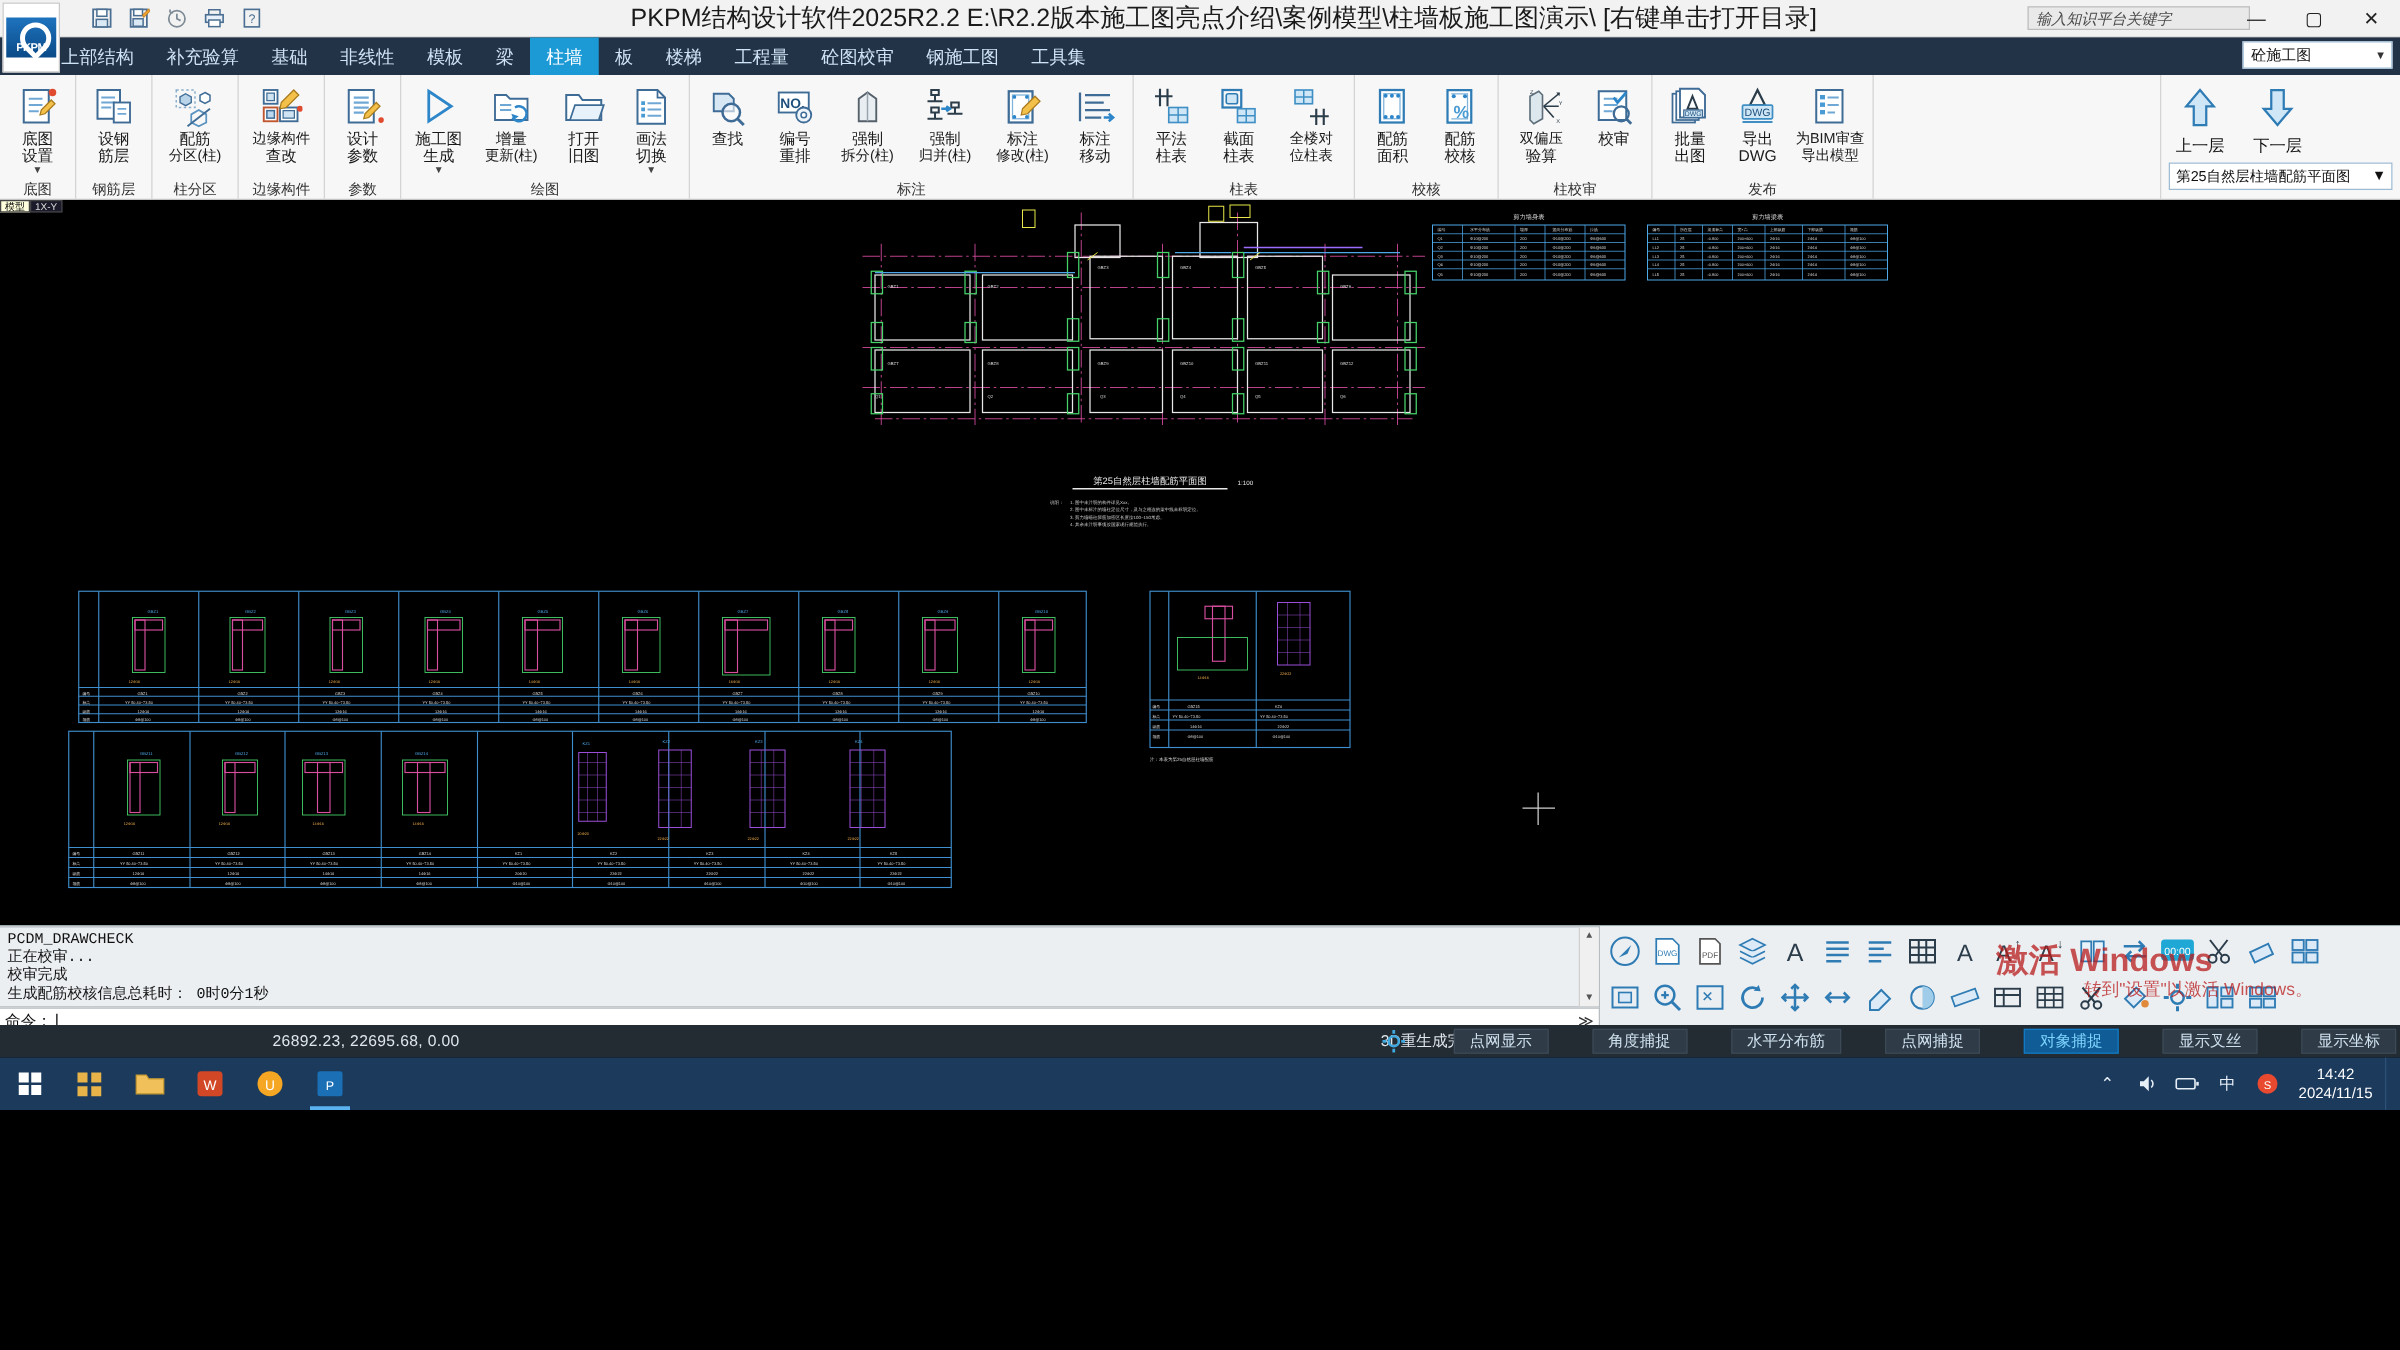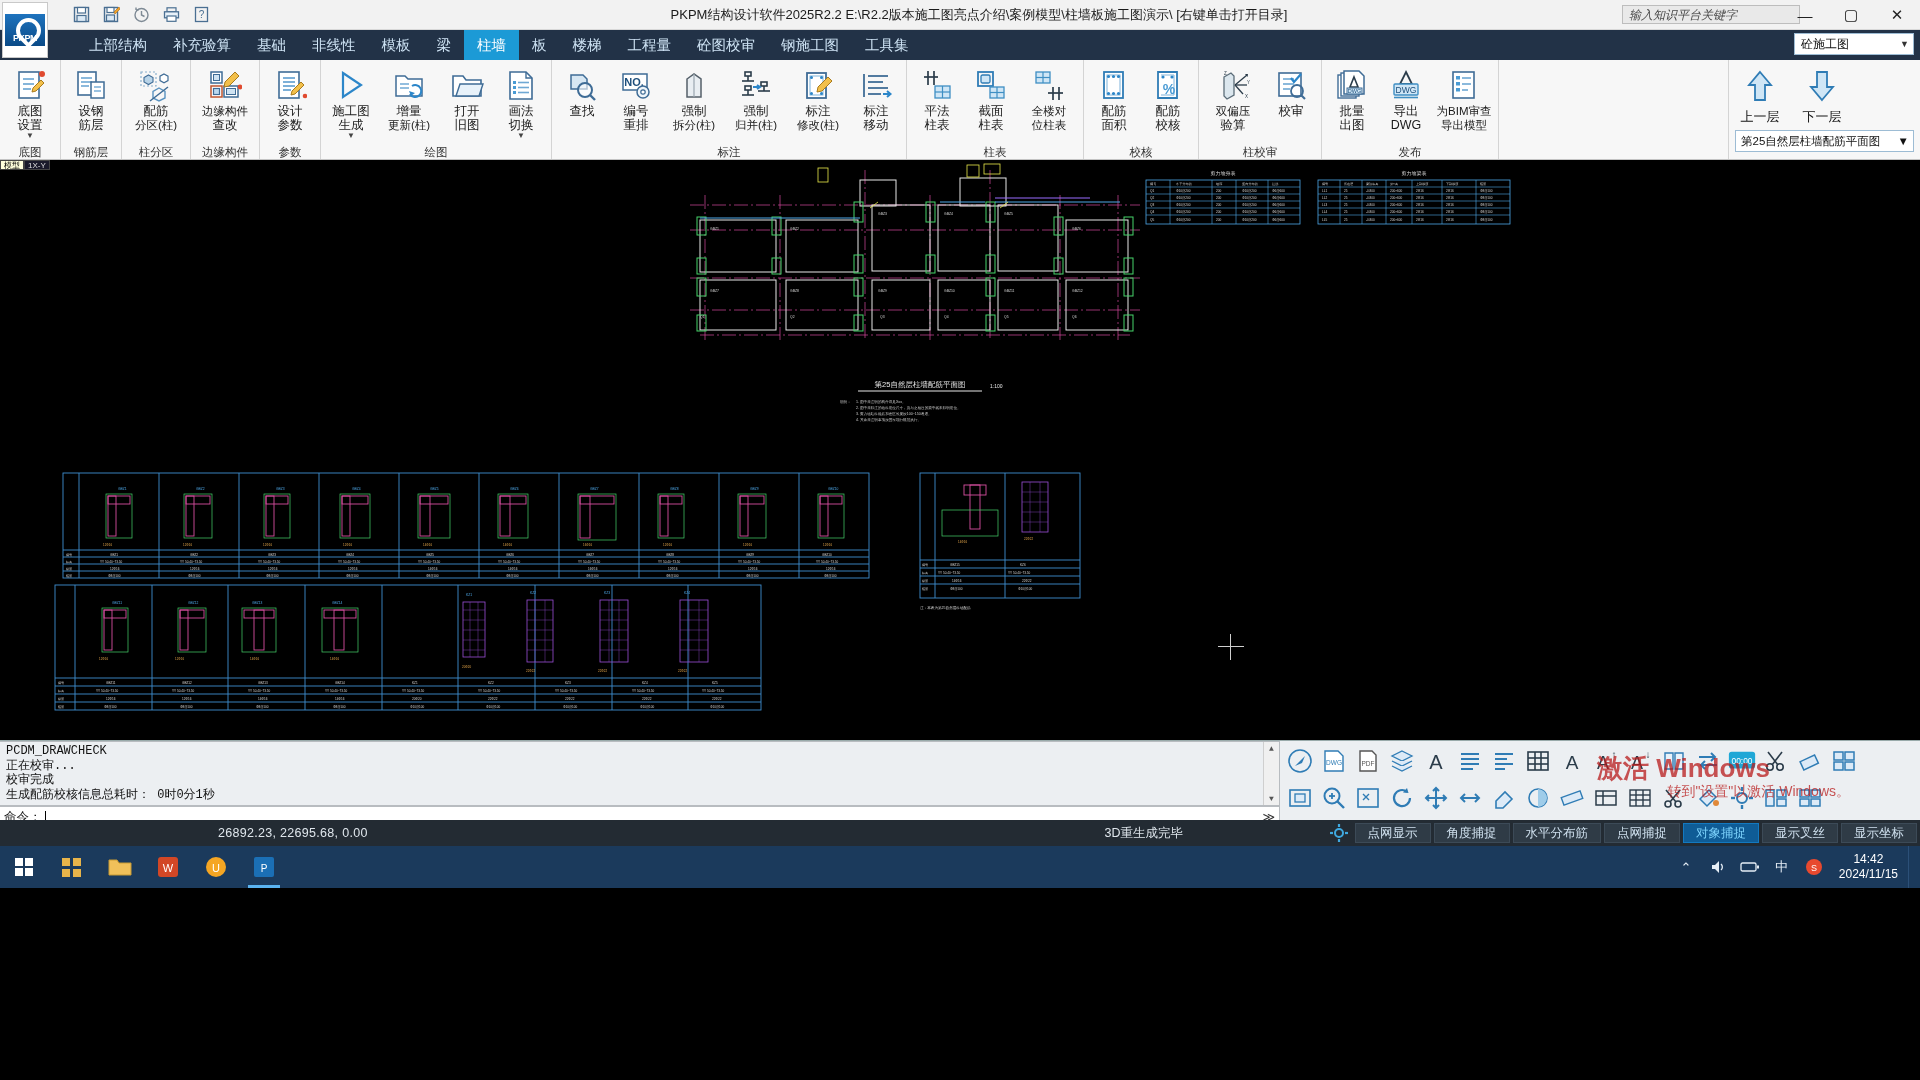--- a/index.html
+++ b/index.html
@@ -7,42 +7,42 @@
     font-family:"Liberation Sans","DejaVu Sans",sans-serif; }
   body { background:#000; }
 
   
   .titlebar { height:30px; background:#f2f2f2; border-bottom:1px solid #d8d8d8;
     display:flex; align-items:center; position:relative; }
   .qat { display:flex; align-items:center; gap:4px; margin-left:68px; }
   .qat-btn { width:26px; height:24px; display:flex; align-items:center; justify-content:center;
     cursor:pointer; }
   .qat-btn svg { display:block; }
-  .win-title { position:absolute; left:0; right:0; text-align:center; font-size:13px;
+  .win-title { position:absolute; left:0; right:0; text-align:center; font-size:20px;
     color:#1a1a1a; pointer-events:none;padding-left:38px; }
   .kw-box { position:absolute; right:120px; top:5px; width:178px; height:19px;
     background:#e9e9e9; border:1px solid #bdbdbd; font-style:italic; font-size:12px;
     color:#4a4a4a; padding:2px 6px; line-height:15px; }
   .wbtns { position:absolute; right:0; top:0; height:30px; display:flex; }
   .wbtn { width:46px; height:30px; display:flex; align-items:center; justify-content:center;
     font-size:15px; color:#222; cursor:pointer; }
 
   
   .logo { position:absolute; left:2px; top:2px; width:46px; height:56px;
     background:#fff; border:1px solid #c9c9c9; z-index:40;
     display:flex; align-items:center; justify-content:center; }
   .logo-inner { width:40px; height:32px; background:linear-gradient(180deg,#1e73be,#0a4a87);
     color:#fff; font-size:9px; font-weight:bold; display:flex; align-items:flex-end;
     justify-content:center; padding-bottom:3px; letter-spacing:-0.5px; position:relative; }
   .logo-inner:before { content:""; position:absolute; top:4px; left:11px; width:17px; height:17px;
     border:4px solid #fff; border-radius:50% 50% 50% 0; transform:rotate(-45deg); }
 
   
   .menubar { height:30px; background:#223247; display:flex; align-items:stretch;
-    padding-left:76px; position:relative; }
+    padding-left:36px; position:relative; }
   .menu-item { padding:0 13px; display:flex; align-items:center; font-size:14.5px;
     color:#cfe4f5; cursor:pointer; white-space:nowrap; }
   .menu-item.active { background:#1c9ad6; color:#fff; }
   .menu-right { position:absolute; right:6px; top:3px; width:120px; height:22px;
     background:#fff; border:1px solid #9dbcd4; display:flex; align-items:center;
     justify-content:space-between; padding:0 4px 0 6px; font-size:12px; color:#111; }
   .menu-right .caret { font-size:9px; color:#333; }
 
   
   .ribbon { height:100px; background:#f7f7f7; border-bottom:1px solid #c3c3c3;
@@ -108,21 +108,21 @@
   .tool { width:32px; height:32px; display:flex; align-items:center; justify-content:center;
     cursor:pointer; border:1px solid transparent; }
   .wmark { position:absolute; font-family:"Liberation Sans",sans-serif; color:#b91c1c;
     font-size:26px; font-weight:bold; opacity:.75; pointer-events:none; }
 
   
   .statusbar { position:absolute; left:0; top:820px; width:1920px; height:26px;
     background:#232b33; display:flex; align-items:center; color:#dfe6ec; font-size:12.5px; }
   .coords { margin-left:218px; letter-spacing:.3px; }
   .statmsg { margin-left:auto; margin-right:auto; }
-  .statbtns { position:absolute; right:0; top:0; height:26px; display:flex; align-items:center; }
+  .statbtns { position:absolute; right:0; top:0; height:26px; display:flex; align-items:center;gap:32px; }
   .gear { width:32px; height:26px; display:flex; align-items:center; justify-content:center; }
   .sbtn { height:20px; padding:0 12px; margin-right:3px; background:#2f3b46; color:#cfe0ee;
     font-size:12.5px; display:flex; align-items:center; cursor:pointer; border:1px solid #3c4a57; }
   .sbtn.on { background:#0f5c96; color:#7dd3fc; border-color:#1379c0; }
 
   
   .taskbar { position:absolute; left:0; top:846px; width:1920px; height:42px;
     background:#1b3a5c; display:flex; align-items:center; }
   .start { width:48px; height:42px; display:flex; align-items:center; justify-content:center;
     cursor:pointer; }

